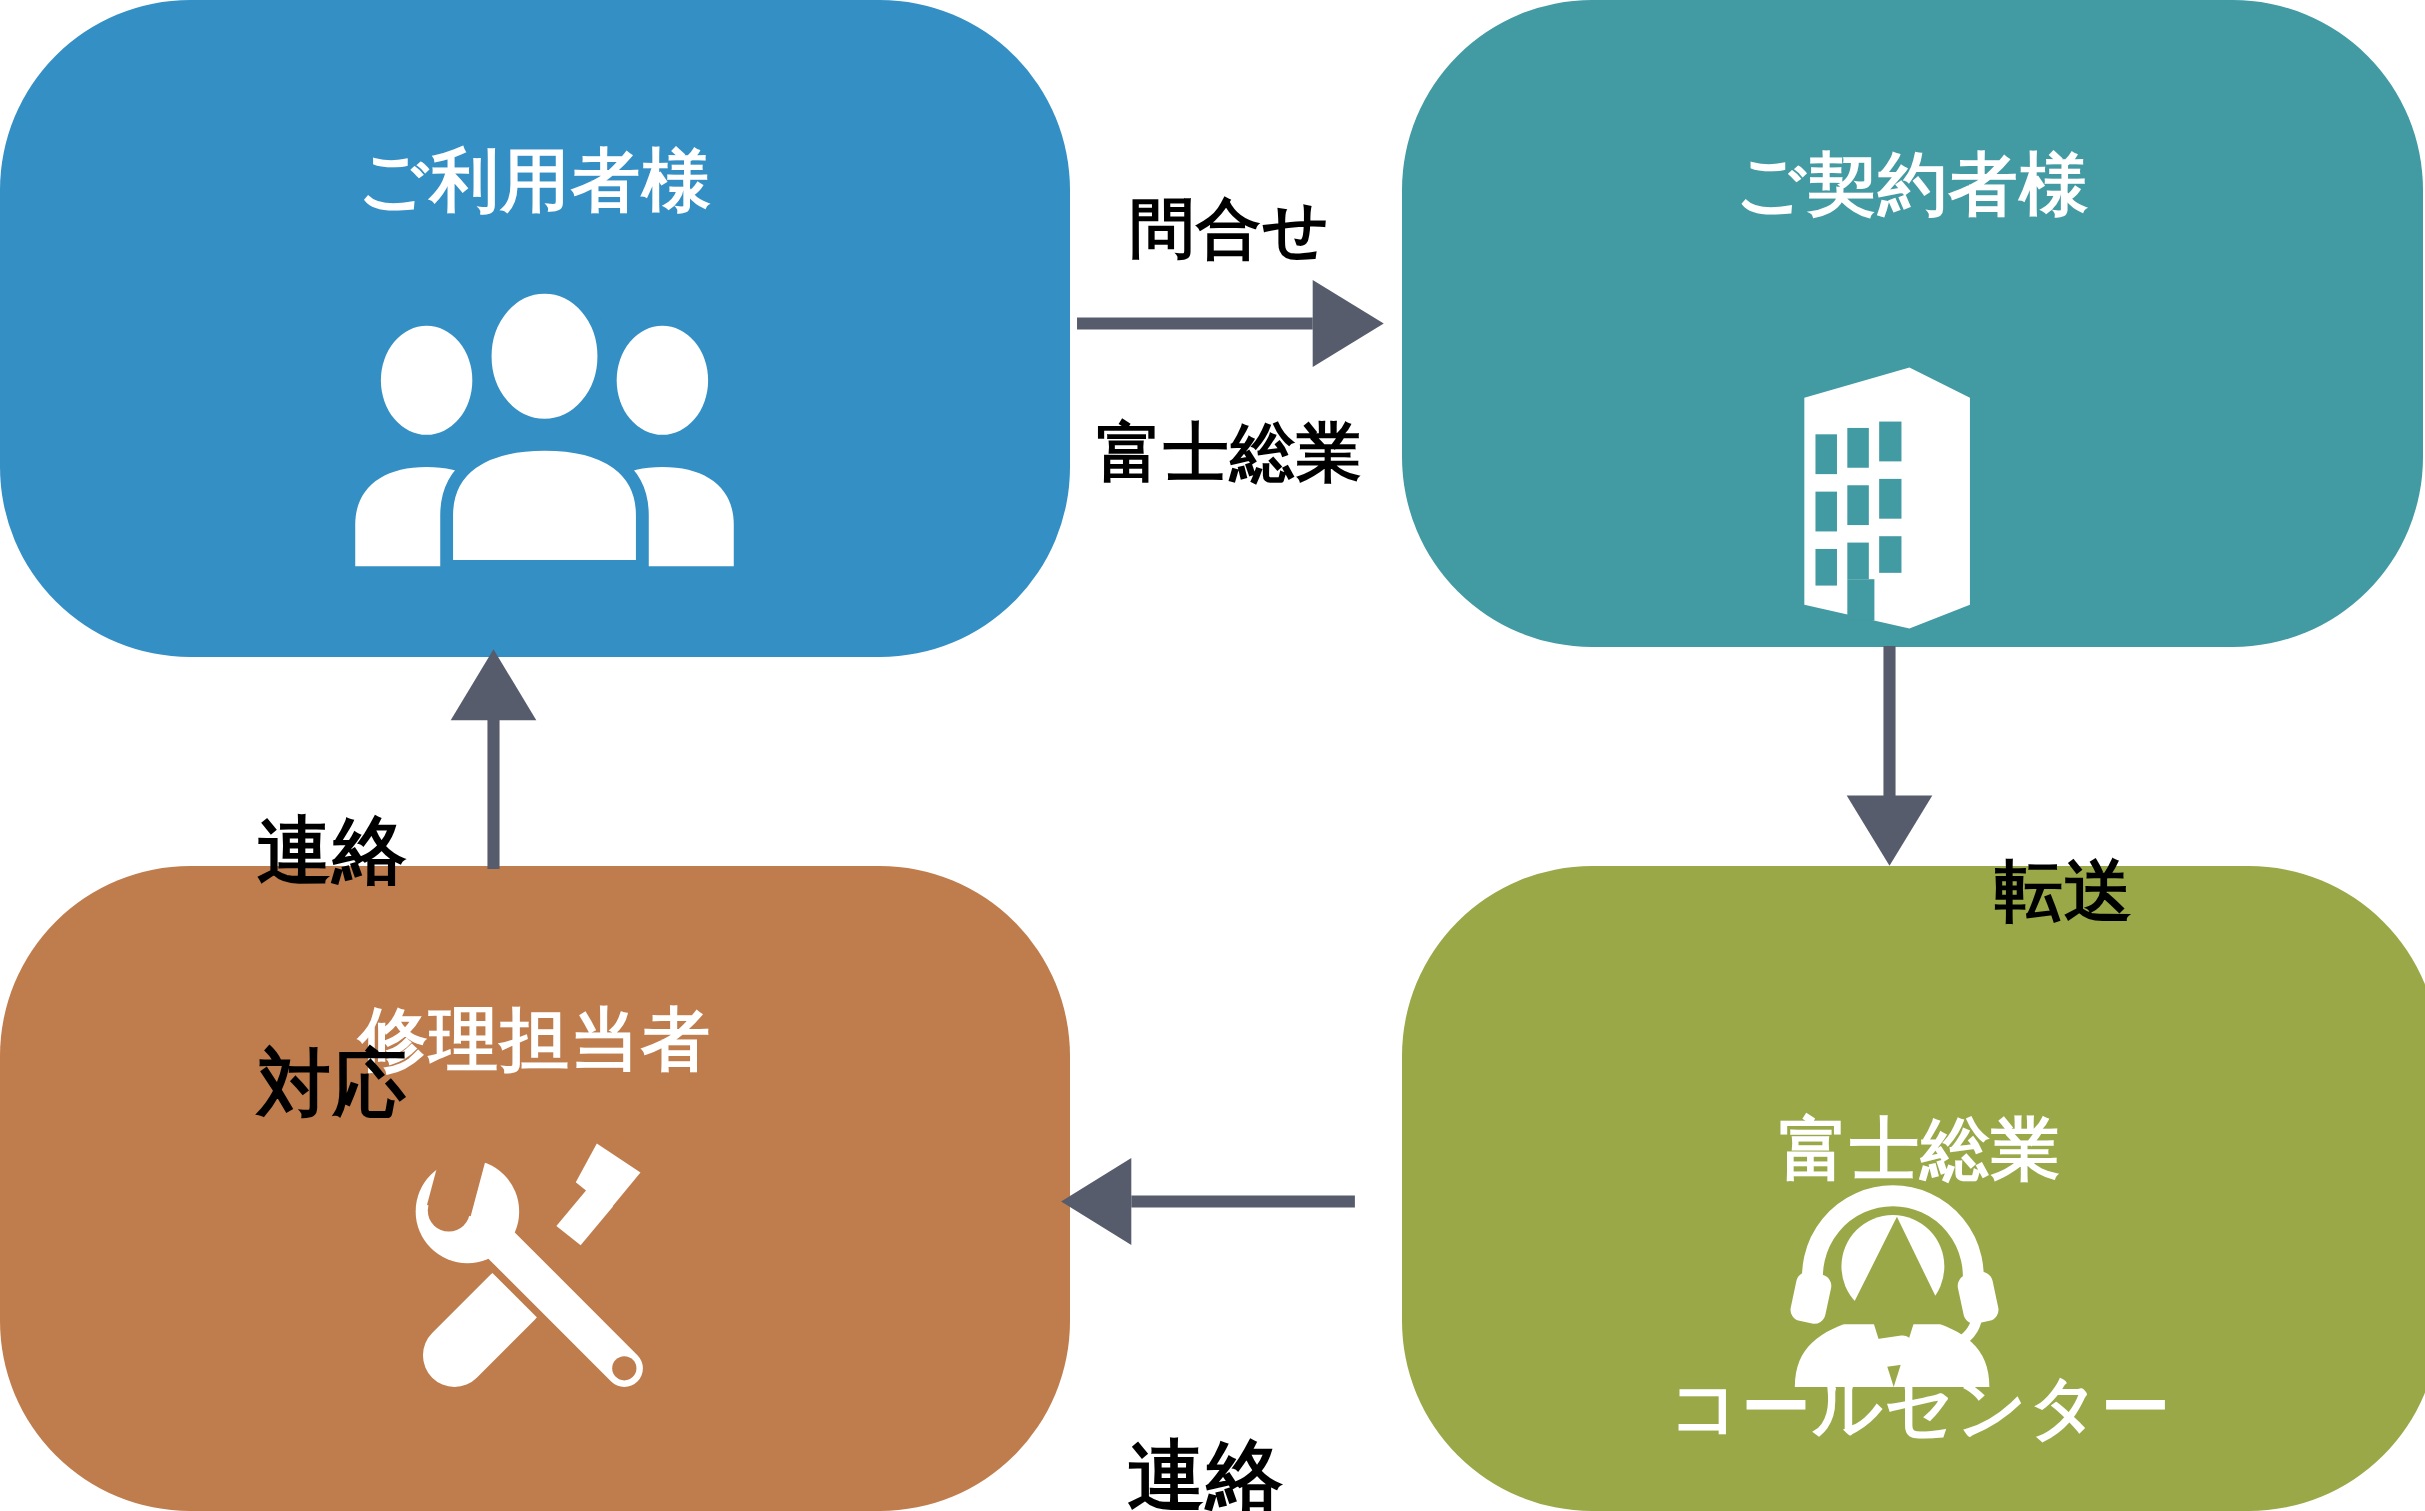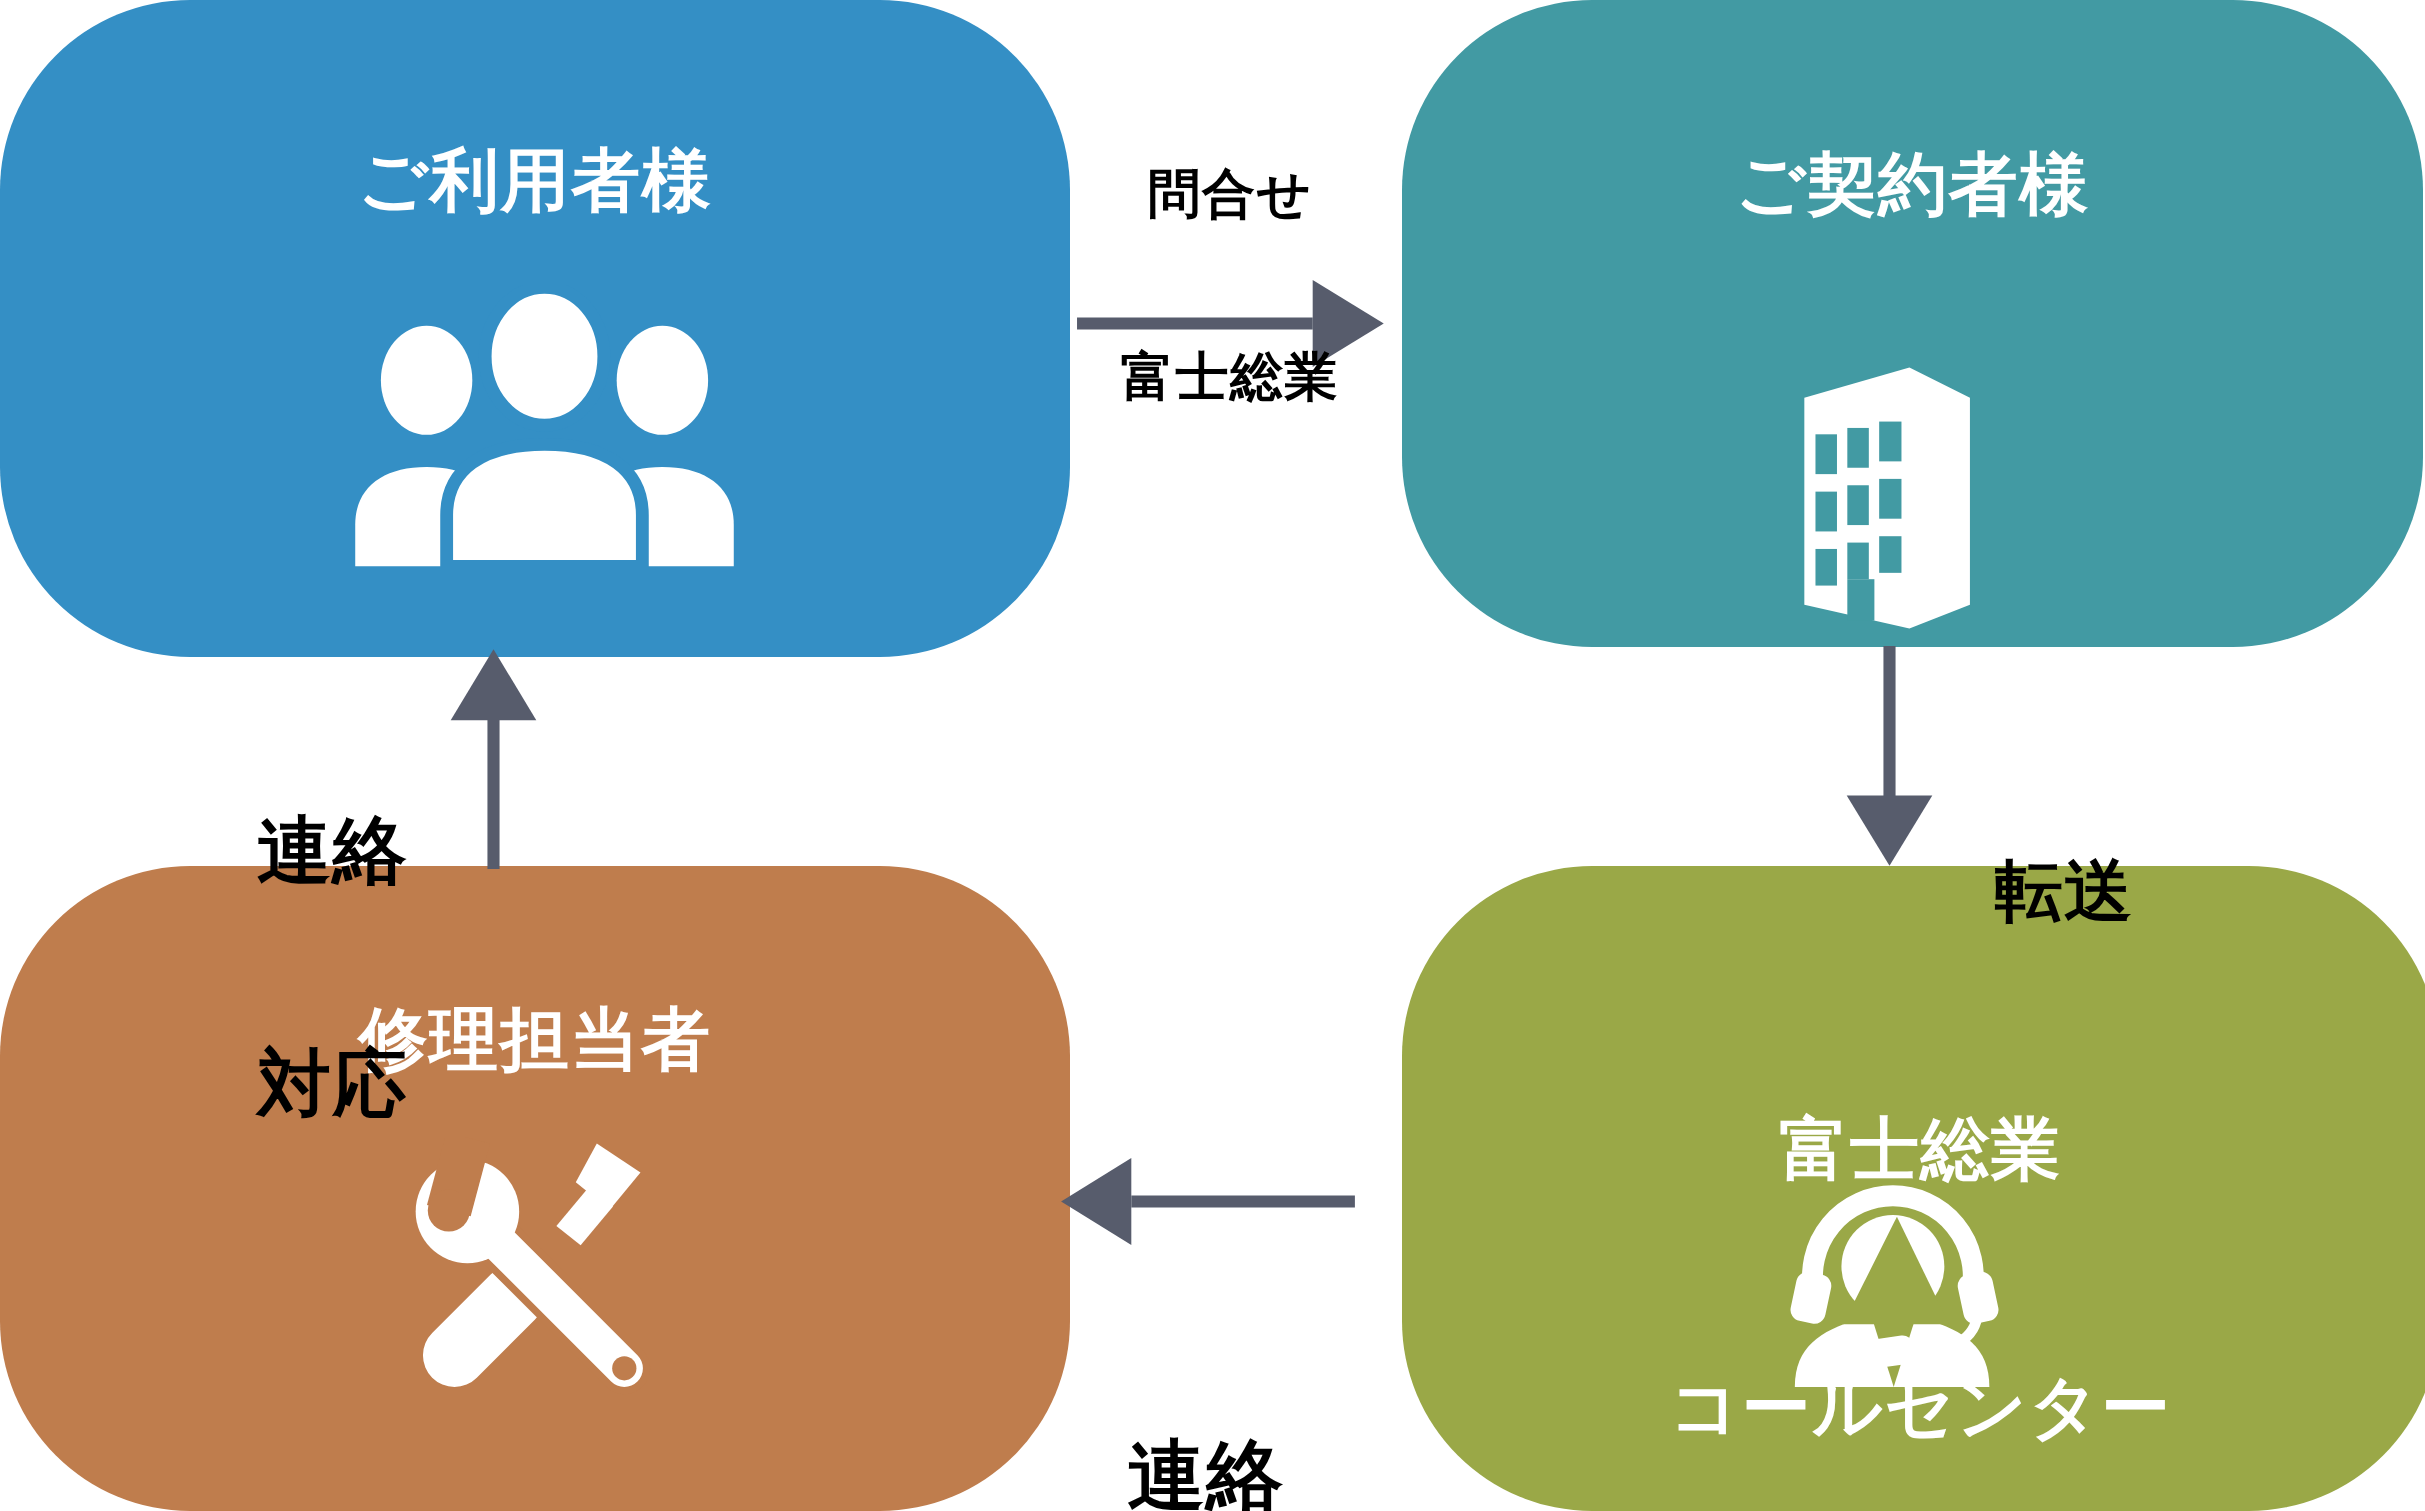--- a/index.html
+++ b/index.html
@@ -45,21 +45,21 @@
   .arrow-left {left:1054px;top:1145px;width:308px;height:113px;}
   .arrow-up   {left:441px; top:646px;width:105px;height:223px;}
   .arrow-line{stroke:var(--arrow);stroke-width:15px;}
   .arrow-head{fill:var(--arrow);}
   
   .flow-label{
     position:absolute;color:var(--label-text,#000);font-weight:900;
     text-align:center;white-space:pre;letter-spacing:1.6px;
   }
   .flow-label span{display:block;}
-  .label-inquiry {left:1040px;top:42px;  width:380px;font-size:53px;line-height:1.15;}
+  .label-inquiry {left:1040px;top:42px;  width:380px;font-size:65px;line-height:1.15;}
   .label-transfer{left:1975px;top:703px; width:178px;font-size:68px;line-height:1.1;}
   .label-report  {left:1044px;top:1264px;width:324px;font-size:77px;line-height:1.1;}
   .label-response{left:257px; top:657px; width:146px;font-size:74px;line-height:1.05;}
 </style>
 </head>
 <body>
 
 <div class="canvas">
 
   <div class="node node-users">

